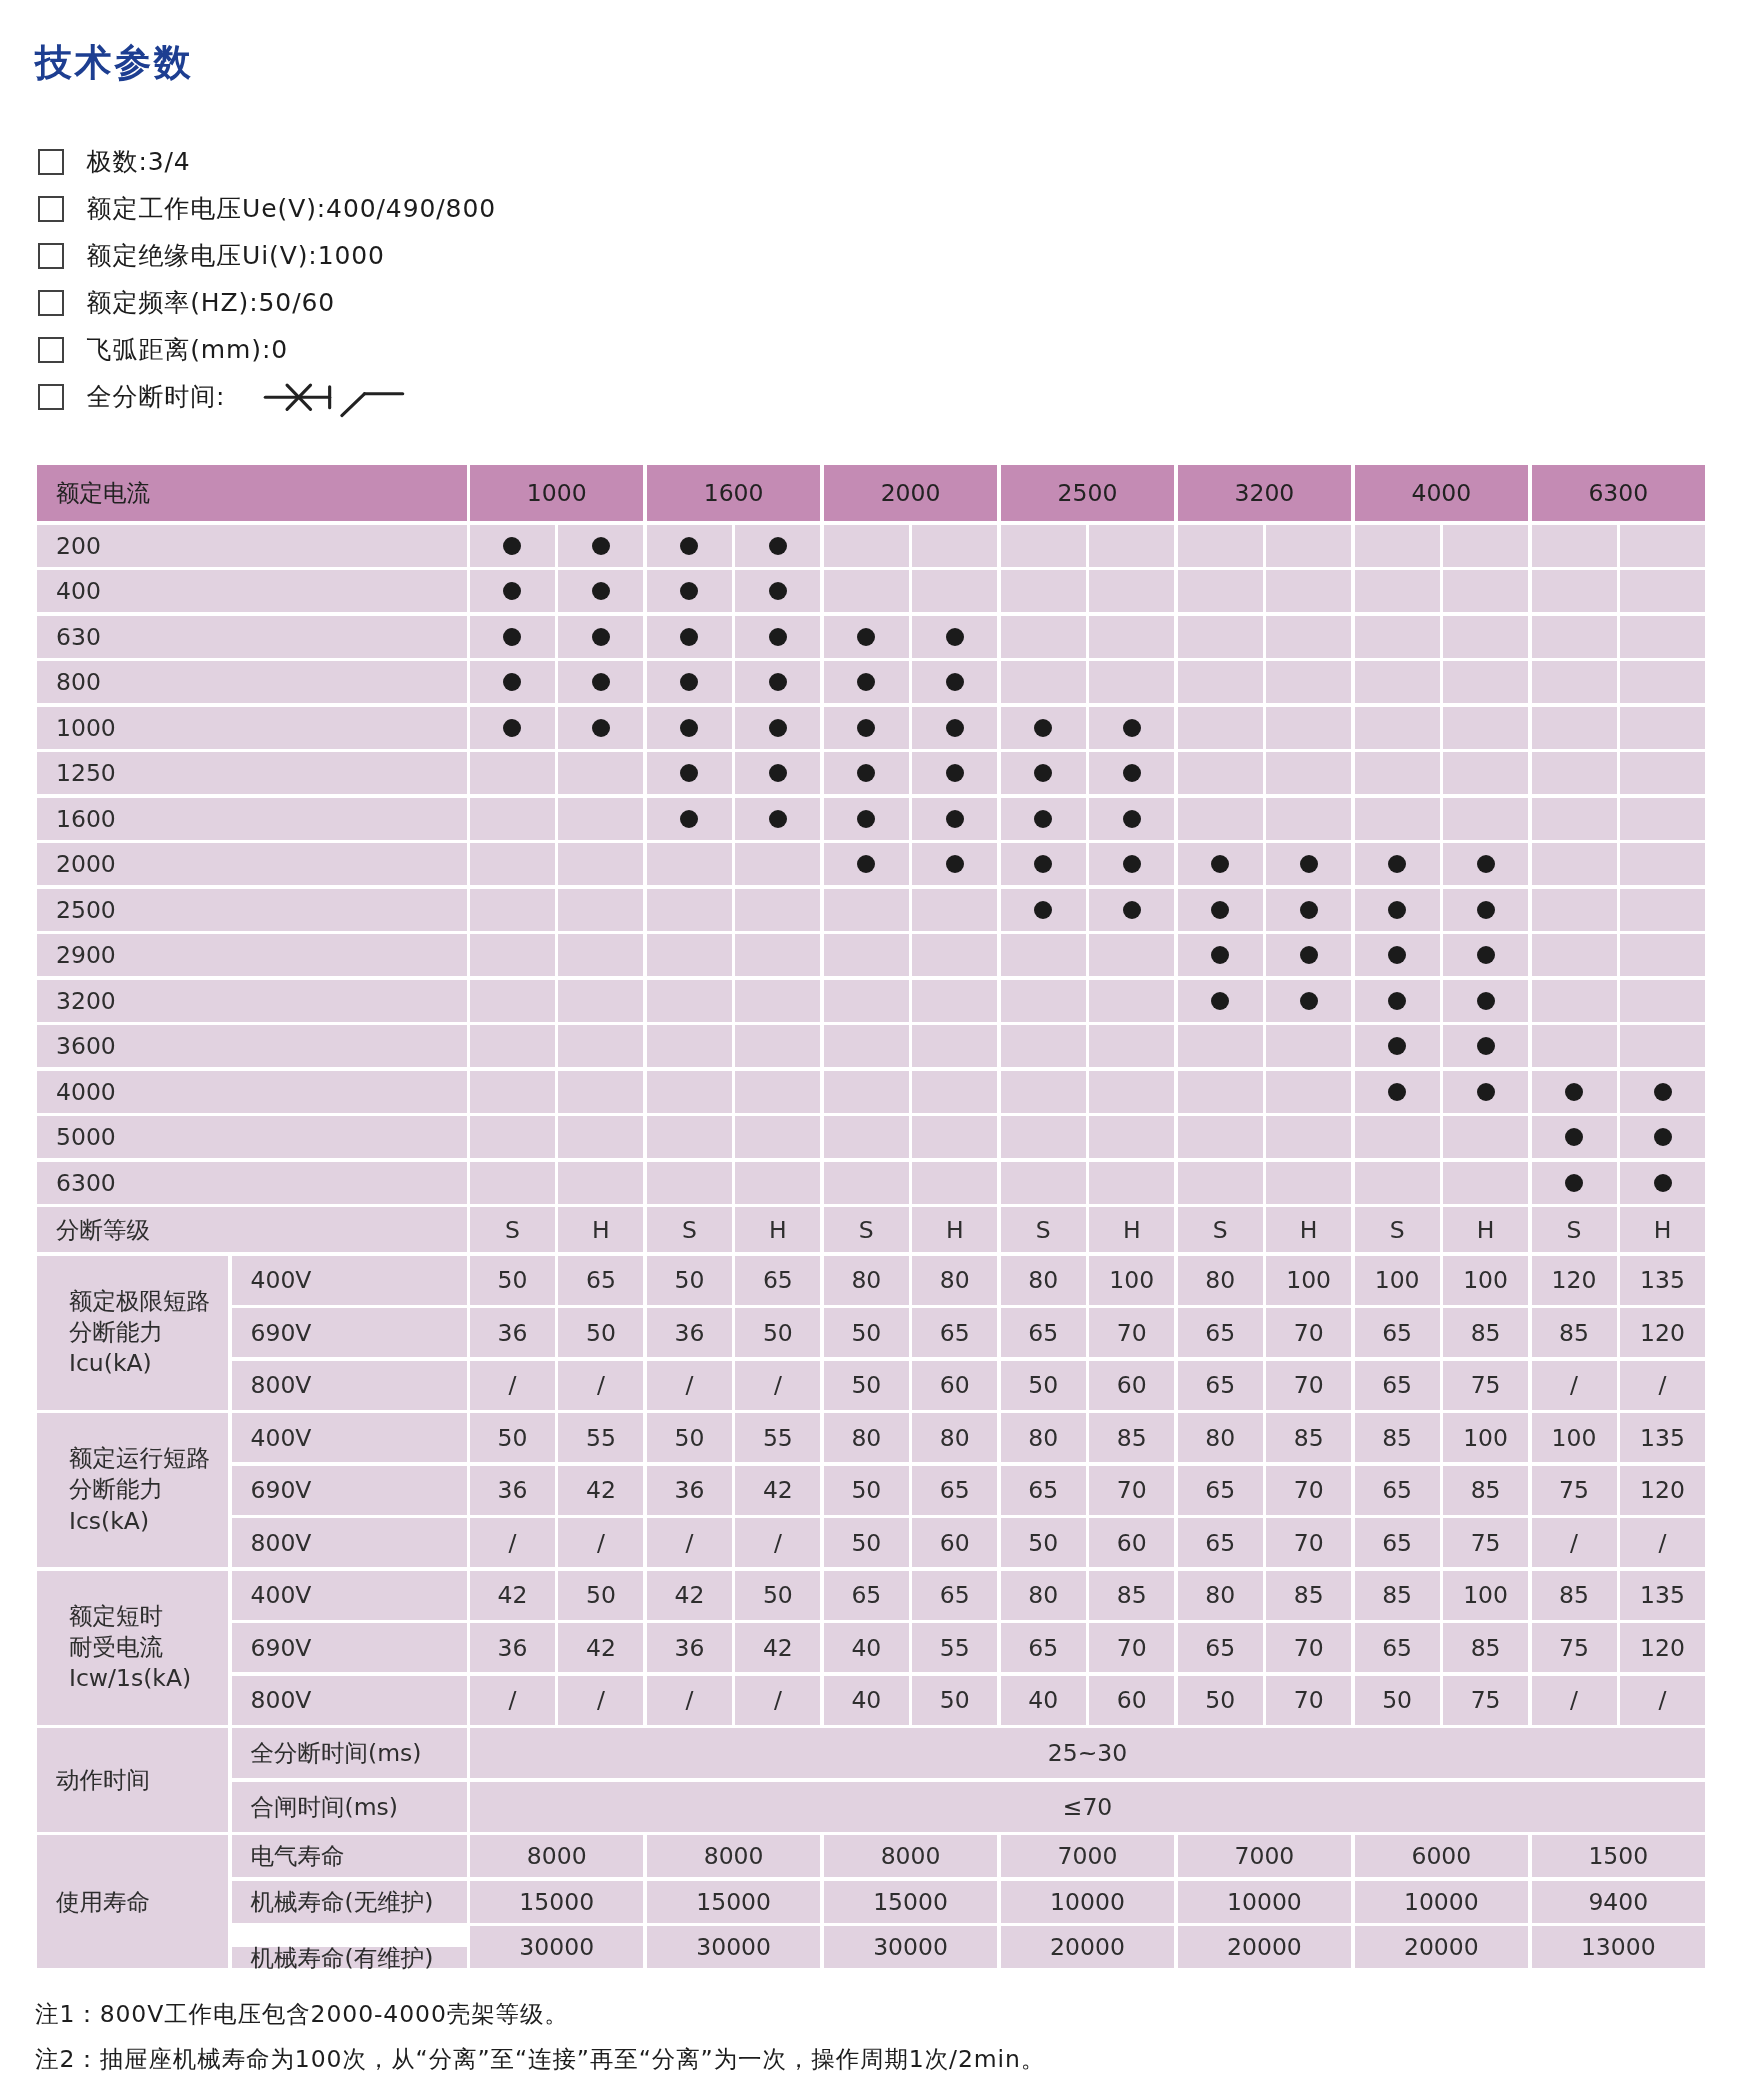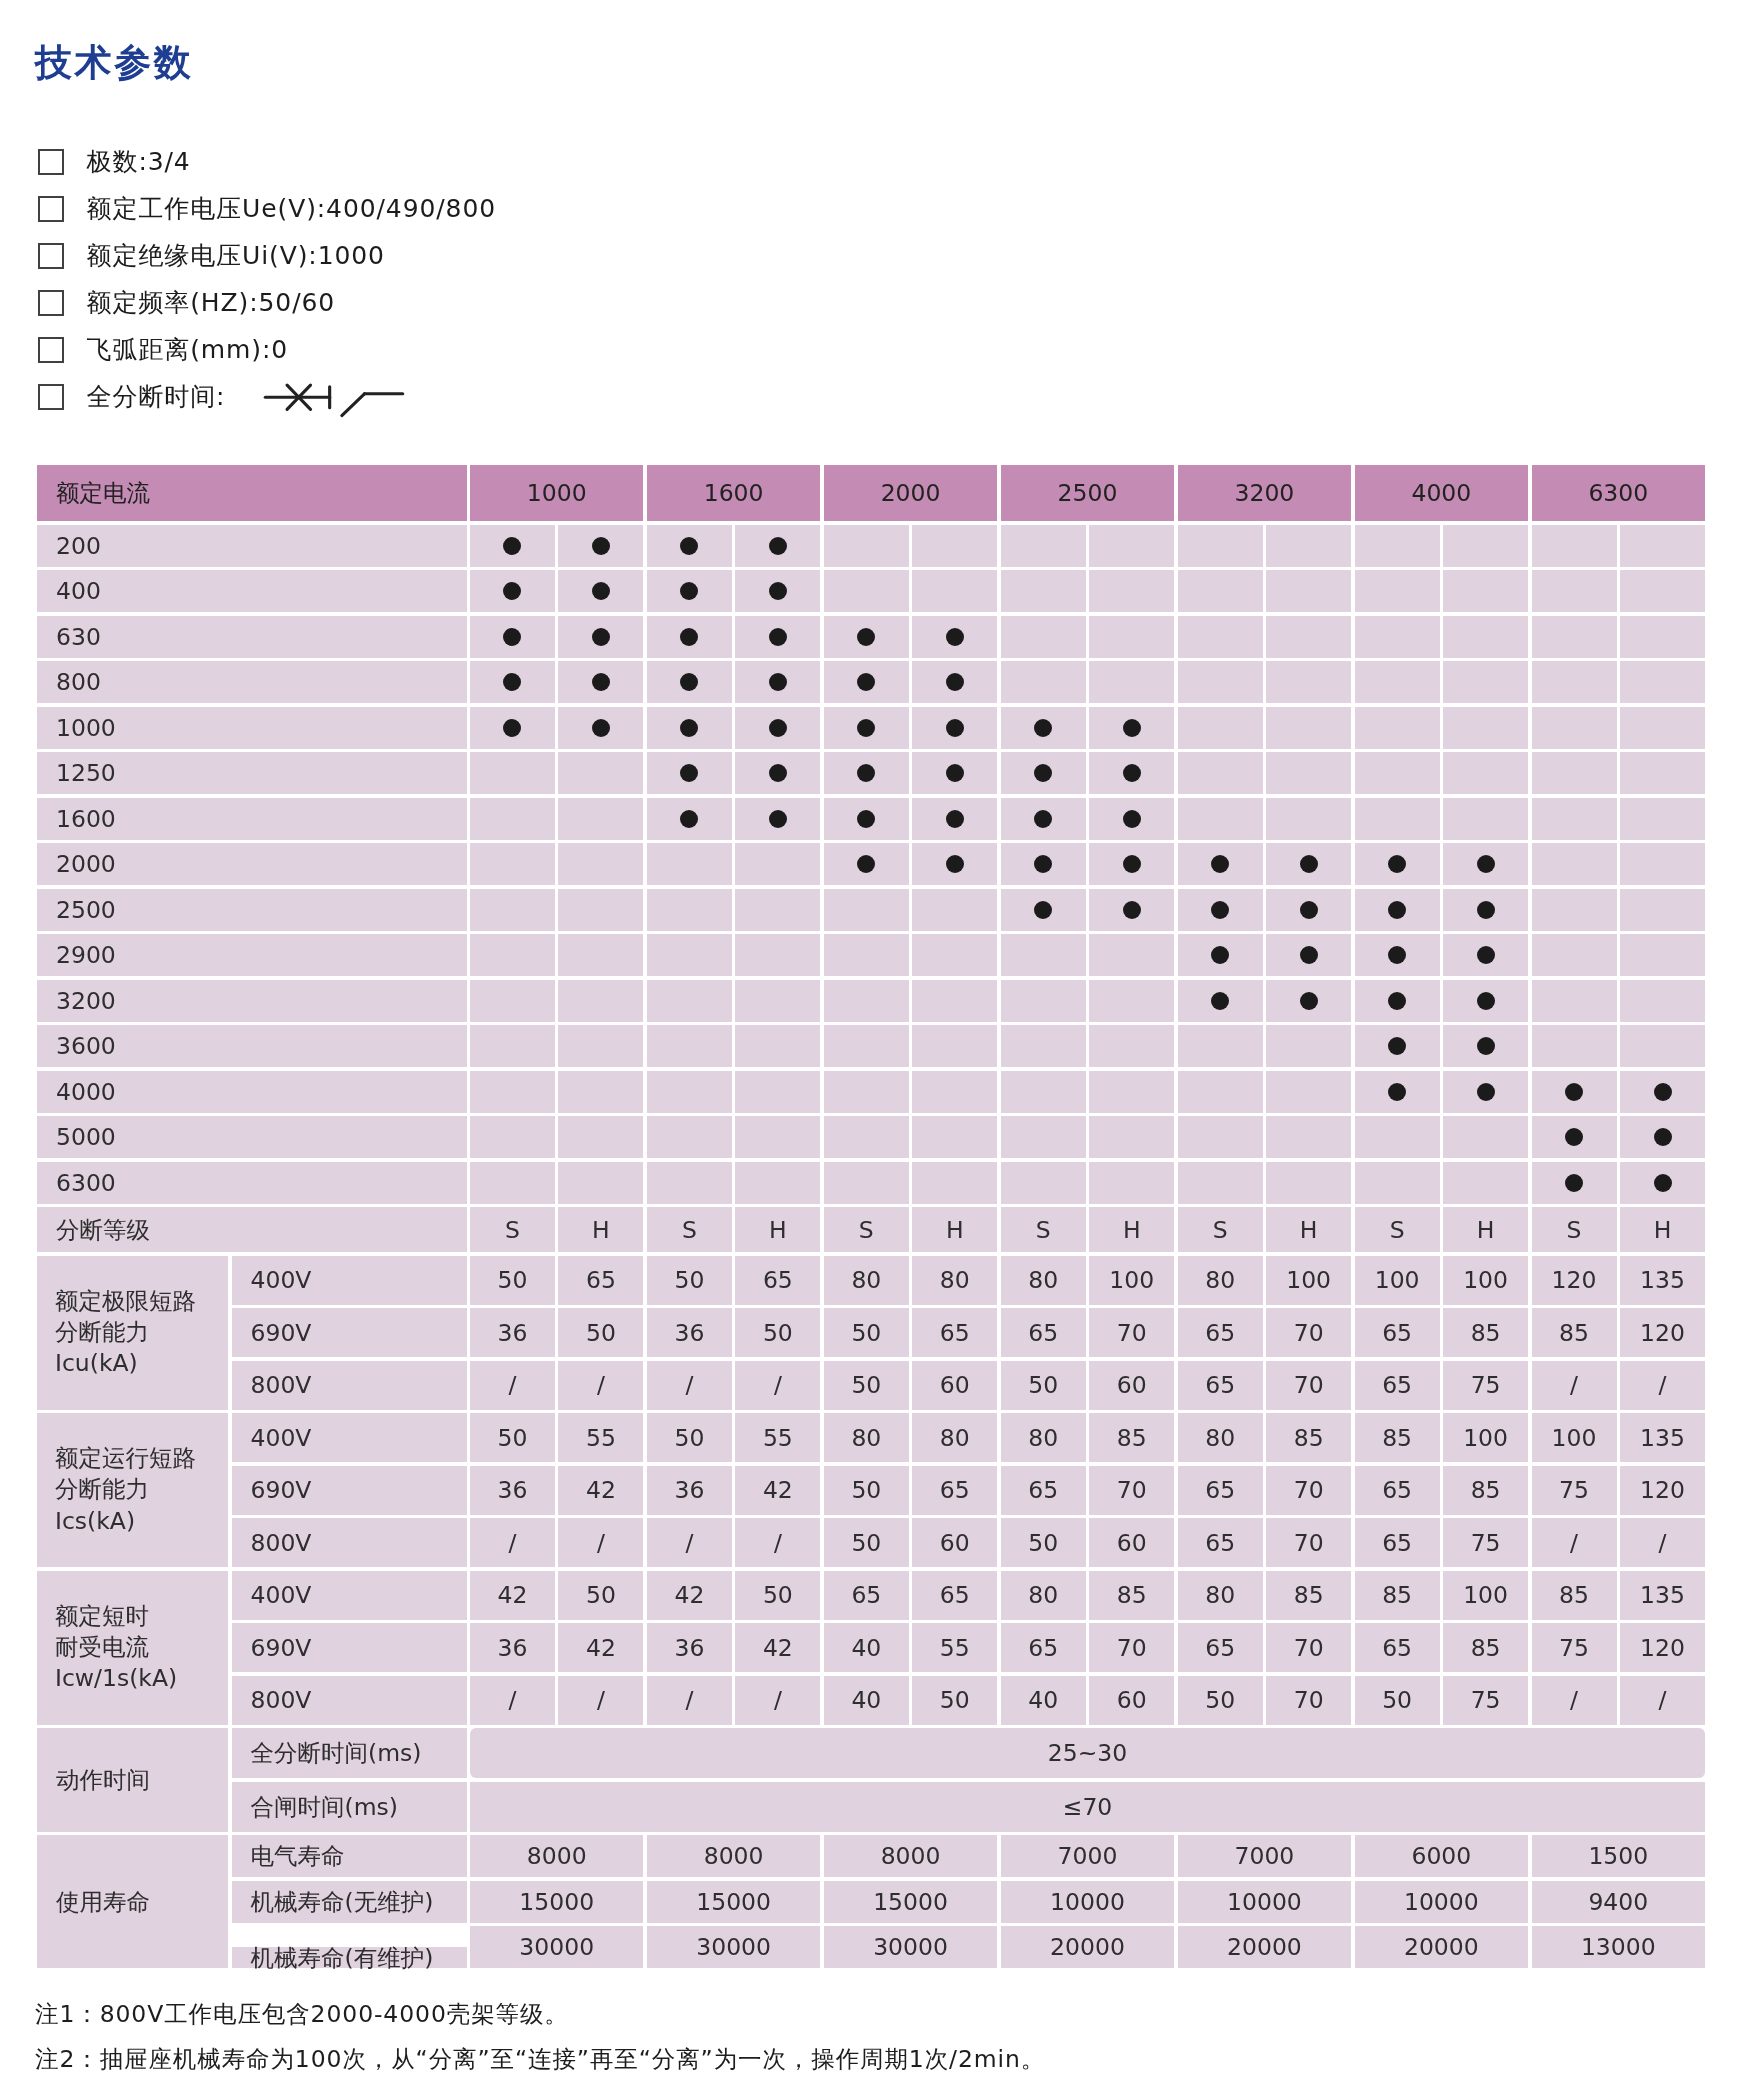--- a/index.html
+++ b/index.html
@@ -28,21 +28,21 @@
   .table-wrap{margin:45px 0 0 37px;}
   #grid{
     display:grid;width:1668px;gap:3.5px;background:#ffffff;
     grid-template-columns:191px 235px repeat(14,1fr);
     grid-template-rows:56px repeat(15,42px) 45px repeat(9,49px) repeat(2,50px) repeat(3,42px);
   }
   .cell{background:var(--cellbg);display:flex;align-items:center;font-size:23.5px;color:var(--ink);}
   .hdr{background:var(--hdrbg);color:#222;}
   .lbl{justify-content:flex-start;padding-left:19px;}
   .ctr{justify-content:center;}
-  .pre{white-space:pre-line;line-height:1.32;padding-left:18px;}
+  .pre{white-space:pre-line;line-height:1.32;padding-left:32px;}
   .dot{width:18px;height:18px;border-radius:50%;background:var(--dot);}
 
   .notes{margin:24px 0 0 35px;}
   .note-line{font-size:23.5px;line-height:45px;color:#1d1d1d;letter-spacing:0.9px;}
 </style>
 </head>
 <body>
 
 <div class="page-title">技术参数</div>
 
@@ -616,21 +616,21 @@
       <div class="cell ctr" style="grid-area: 26 / 9 / span 1 / span 1;">40</div>
       <div class="cell ctr" style="grid-area: 26 / 10 / span 1 / span 1;">60</div>
       <div class="cell ctr" style="grid-area: 26 / 11 / span 1 / span 1;">50</div>
       <div class="cell ctr" style="grid-area: 26 / 12 / span 1 / span 1;">70</div>
       <div class="cell ctr" style="grid-area: 26 / 13 / span 1 / span 1;">50</div>
       <div class="cell ctr" style="grid-area: 26 / 14 / span 1 / span 1;">75</div>
       <div class="cell ctr" style="grid-area: 26 / 15 / span 1 / span 1;">/</div>
       <div class="cell ctr" style="grid-area: 26 / 16 / span 1 / span 1;">/</div>
       <div class="cell lbl" style="grid-area: 27 / 1 / span 2 / span 1;">动作时间</div>
       <div class="cell lbl" style="grid-area: 27 / 2 / span 1 / span 1;">全分断时间(ms)</div>
-      <div class="cell ctr" style="grid-area: 27 / 3 / span 1 / span 14; border-radius: 6px;">25~30</div>
+      <div class="cell ctr" style="grid-area: 27 / 3 / span 1 / span 14;">25~30</div>
       <div class="cell lbl" style="grid-area: 28 / 2 / span 1 / span 1;">合闸时间(ms)</div>
       <div class="cell ctr" style="grid-area: 28 / 3 / span 1 / span 14;">≤70</div>
       <div class="cell lbl" style="grid-area: 29 / 1 / span 3 / span 1;">使用寿命</div>
       <div class="cell lbl" style="grid-area: 29 / 2 / span 1 / span 1;">电气寿命</div>
       <div class="cell ctr" style="grid-area: 29 / 3 / span 1 / span 2;">8000</div>
       <div class="cell ctr" style="grid-area: 29 / 5 / span 1 / span 2;">8000</div>
       <div class="cell ctr" style="grid-area: 29 / 7 / span 1 / span 2;">8000</div>
       <div class="cell ctr" style="grid-area: 29 / 9 / span 1 / span 2;">7000</div>
       <div class="cell ctr" style="grid-area: 29 / 11 / span 1 / span 2;">7000</div>
       <div class="cell ctr" style="grid-area: 29 / 13 / span 1 / span 2;">6000</div>

